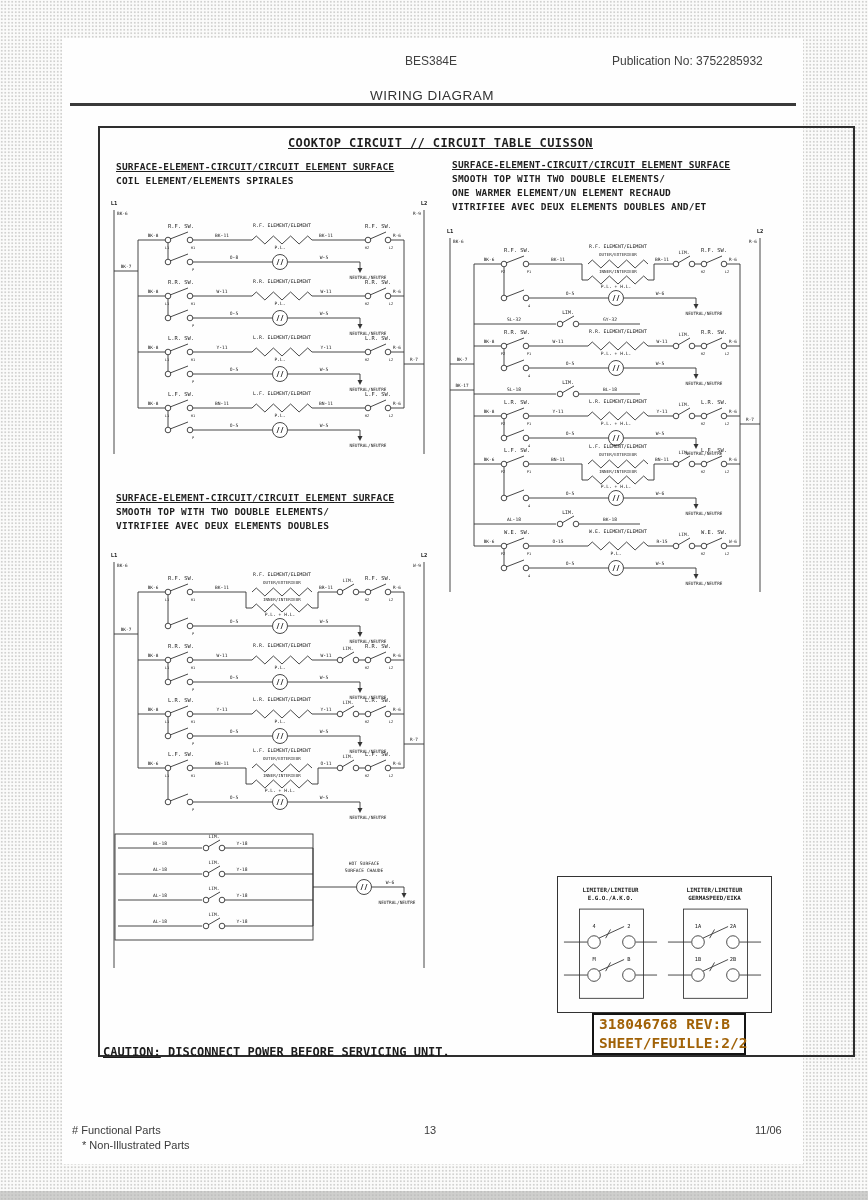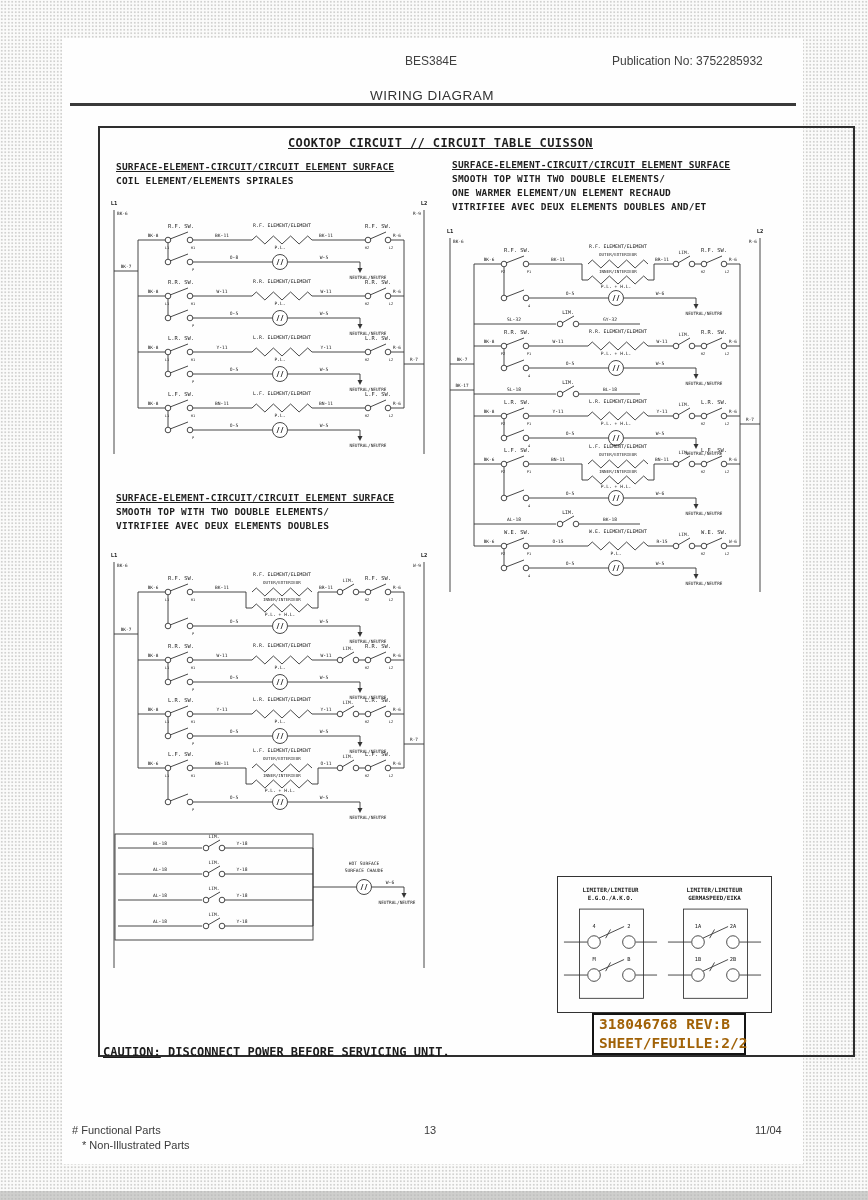--- a/index.html
+++ b/index.html
@@ -835,15 +835,15 @@
 </div>
 
 <div class="abs rev-box">
   <div>318046768 REV:B</div>
   <div>SHEET/FEUILLE:2/2</div>
 </div>
 
 <div class="abs foot" style="left:72px;top:1124px"># Functional Parts</div>
 <div class="abs foot" style="left:82px;top:1139px">* Non-Illustrated Parts</div>
 <div class="abs foot" style="left:424px;top:1124px">13</div>
-<div class="abs foot" style="left:755px;top:1124px">11/04</div>
+<div class="abs foot" style="left:755px;top:1124px">11/06</div>
 
 <div class="abs bottombar"></div>
 
 </body></html>

